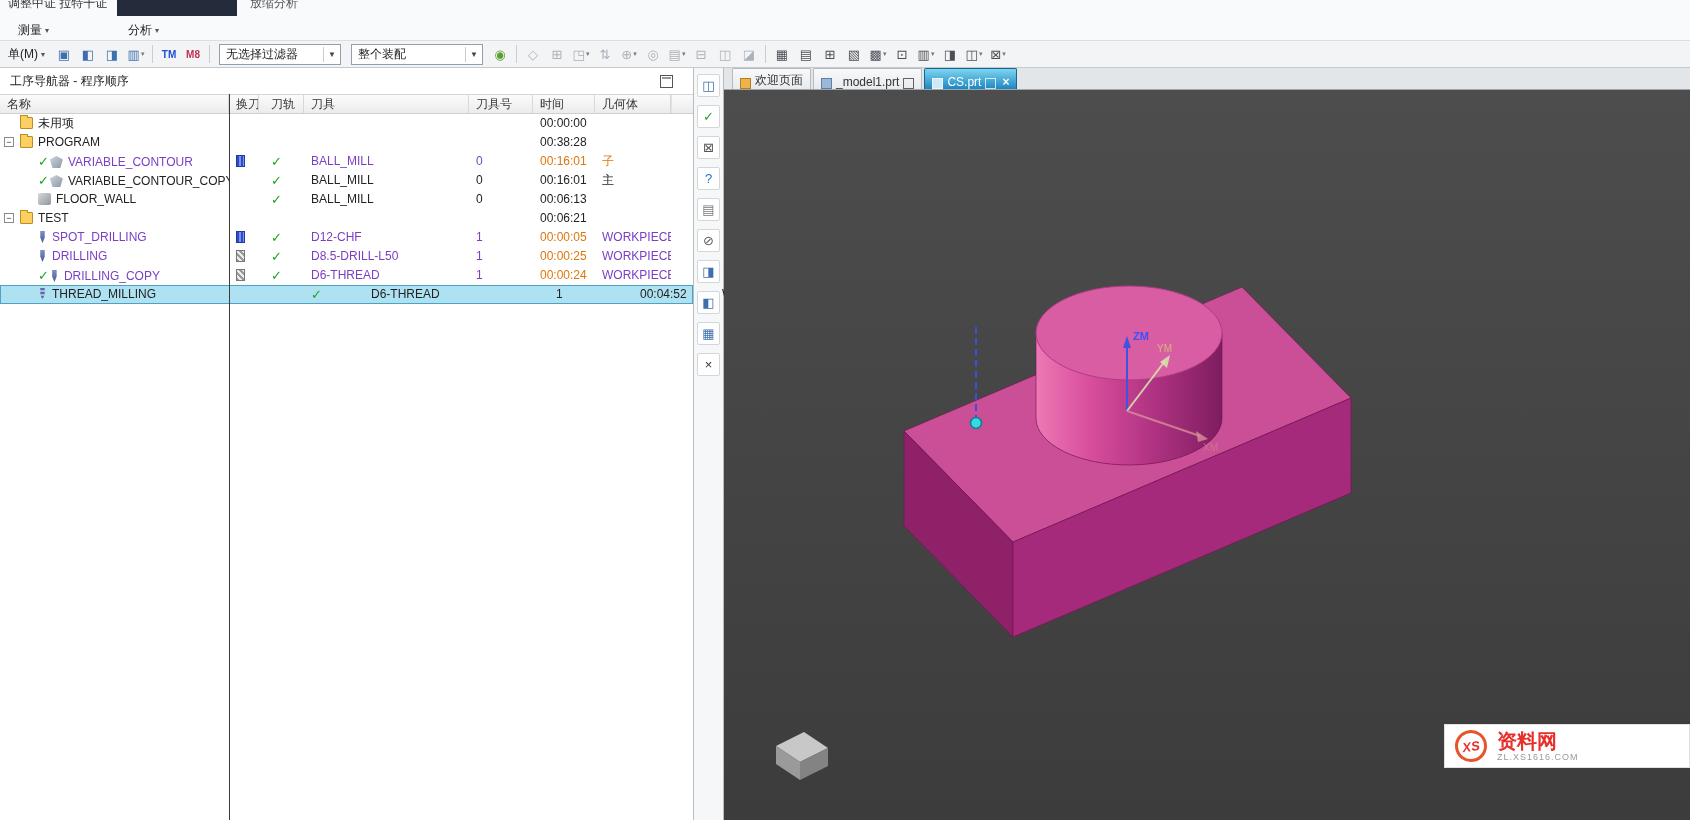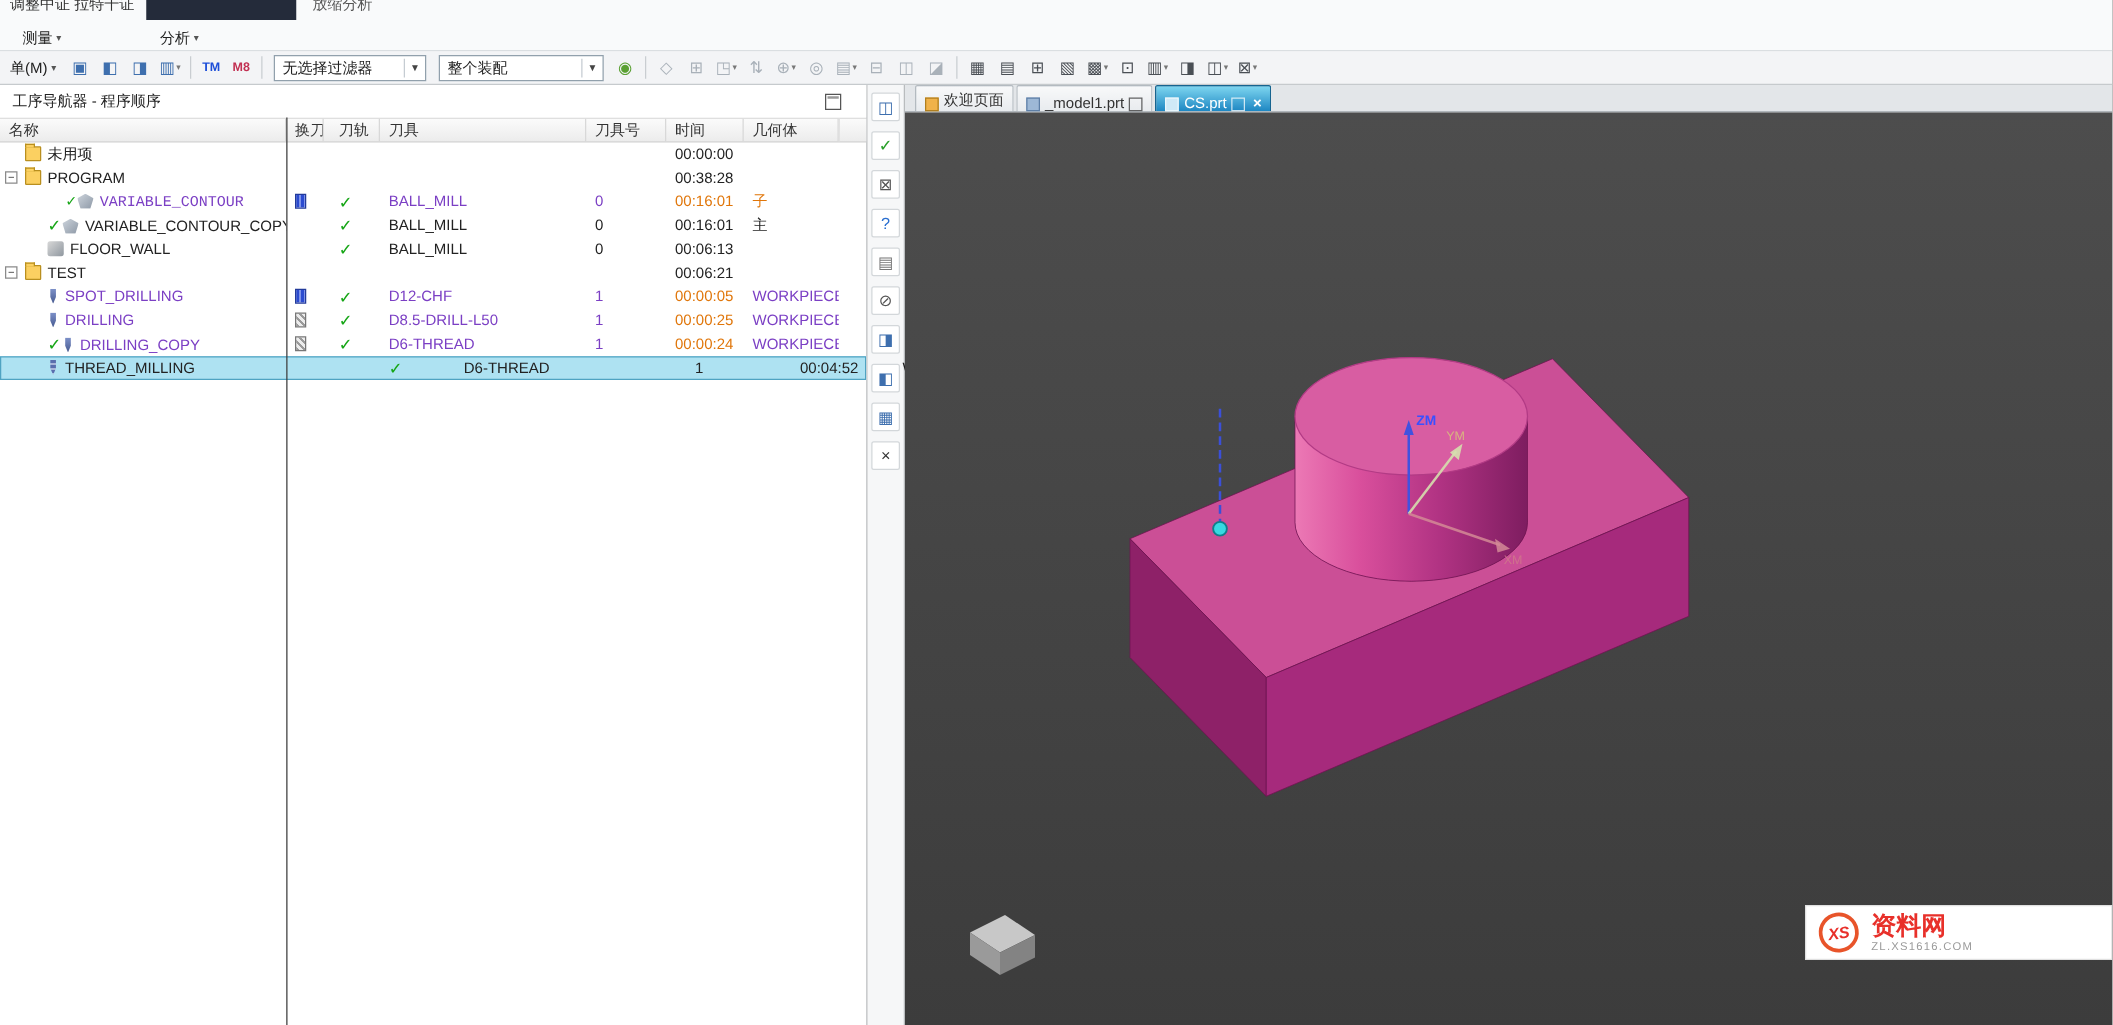--- a/index.html
+++ b/index.html
@@ -253,21 +253,21 @@
             <span class="expand">−</span>
             <div class="tcell c-name" style="padding-left: 20px;"><span class="ic ic-folder"></span><span class="nm ">PROGRAM</span></div>
             <div class="tcell c-tc"></div>
             <div class="tcell c-tp"></div>
             <div class="tcell c-tool"></div>
             <div class="tcell c-tno"></div>
             <div class="tcell c-time"><span>00:38:28</span></div>
             <div class="tcell c-geom"></div>
           </div>
           <div class="trow">
-            <div class="tcell c-name" style="padding-left: 53px; font-family: Liberation Mono, monospace;"><span class="bigcheck">✓</span><span class="ic ic-contour"></span><span class="nm purple">VARIABLE_CONTOUR</span></div>
+            <div class="tcell c-name" style="padding-left: 38px;"><span class="bigcheck">✓</span><span class="ic ic-contour"></span><span class="nm purple">VARIABLE_CONTOUR</span></div>
             <div class="tcell c-tc"><span class="tcic tc-blue"></span></div>
             <div class="tcell c-tp"><span class="tpcheck">✓</span></div>
             <div class="tcell c-tool"><span class="purple">BALL_MILL</span></div>
             <div class="tcell c-tno"><span class="purple">0</span></div>
             <div class="tcell c-time"><span class="orange">00:16:01</span></div>
             <div class="tcell c-geom"><span class="orange">子</span></div>
           </div>
           <div class="trow">
             <div class="tcell c-name" style="padding-left: 38px;"><span class="bigcheck">✓</span><span class="ic ic-contour"></span><span class="nm ">VARIABLE_CONTOUR_COPY</span></div>
             <div class="tcell c-tc"></div>

